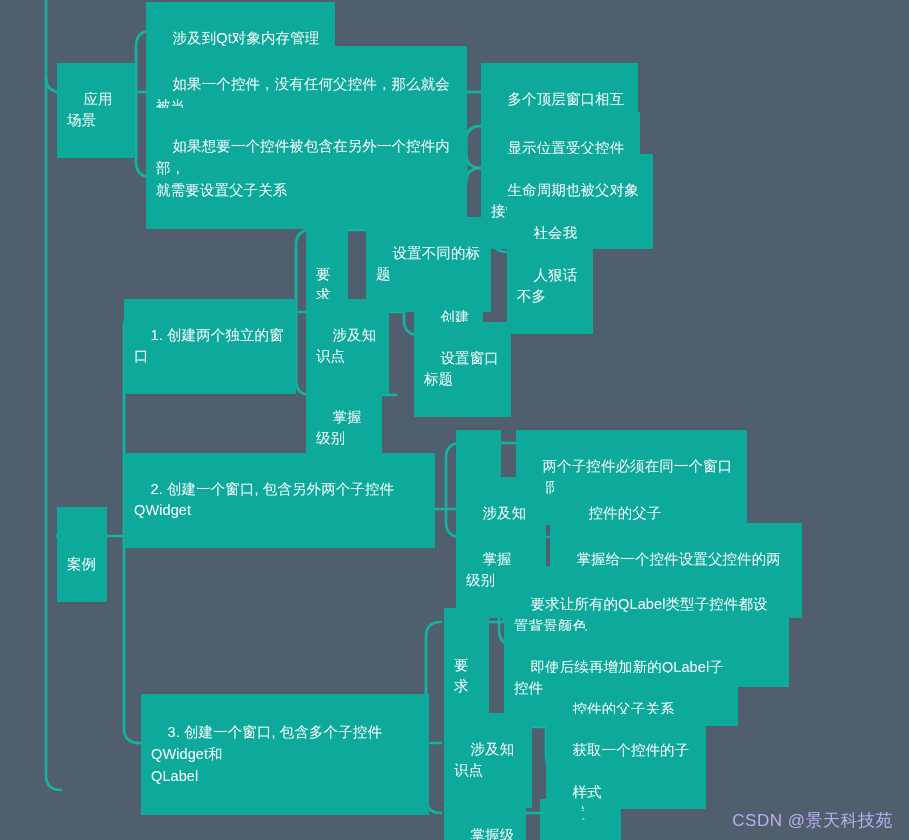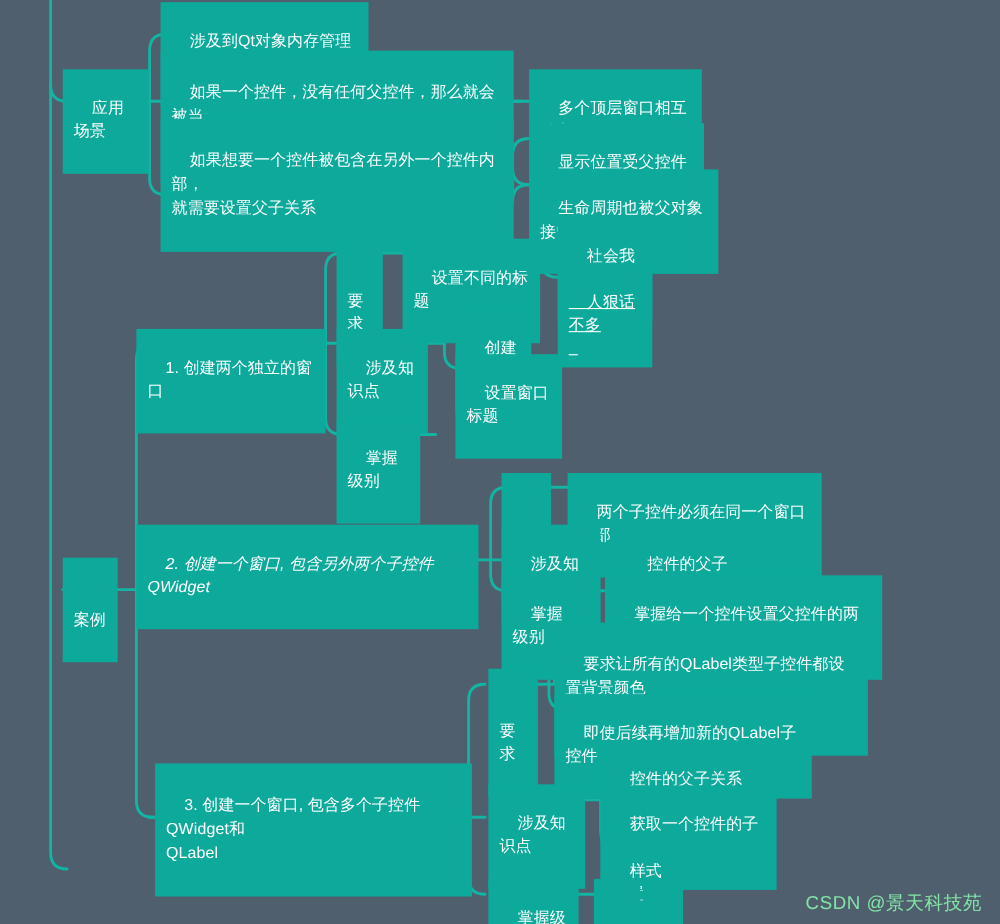--- a/index.html
+++ b/index.html
@@ -43,21 +43,21 @@
     display: inline-block;
     vertical-align: middle;
     margin-left: 7px;
     position: relative;
     top: -1px;
   }
   .watermark {
     position: absolute;
     right: 16px;
     bottom: 8px;
-    color: #86efac;
+    color: #c4b5fd;
     font-size: 17px;
     letter-spacing: 0.5px;
     opacity: 0.92;
   }
 </style>
 </head>
 <body>
 
 <div id="canvas">
 
@@ -193,42 +193,42 @@
   </div>
 
   <div class="node" style="left:366px; top:217px; width:125px;">
     <span>设置不同的标题</span>
   </div>
 
   <div class="node" style="left:507px; top:197px; width:86px;">
     <span>社会我顺哥</span>
   </div>
 
-  <div class="node" style="left:507px; top:239px; width:86px;text-decoration:underline;">
+  <div class="node" style="left:507px; top:239px; width:86px;">
     <span>人狠话不多</span>
   </div>
 
   <div class="node" style="left:306px; top:299px; width:83px;">
     <span>涉及知识点</span>
   </div>
 
   <div class="node" style="left:414px; top:281px; width:69px;">
     <span>创建窗口</span>
   </div>
 
   <div class="node" style="left:414px; top:322px; width:97px;">
     <span>设置窗口标题</span>
   </div>
 
   <div class="node" style="left:306px; top:381px; width:76px;">
     <span>掌握级别</span>
   </div>
 
 
-  <div class="node" style="left:124px; top:477px; width:311px;font-style:italic;">
+  <div class="node" style="left:124px; top:453px; width:311px;">
     <span>2. 创建一个窗口, 包含另外两个子控件QWidget</span>
   </div>
 
   <div class="node" style="left:456px; top:430px; width:45px;">
     <span>要求</span>
   </div>
 
   <div class="node" style="left:516px; top:430px; width:231px;">
     <span>两个子控件必须在同一个窗口内部</span>
   </div>

